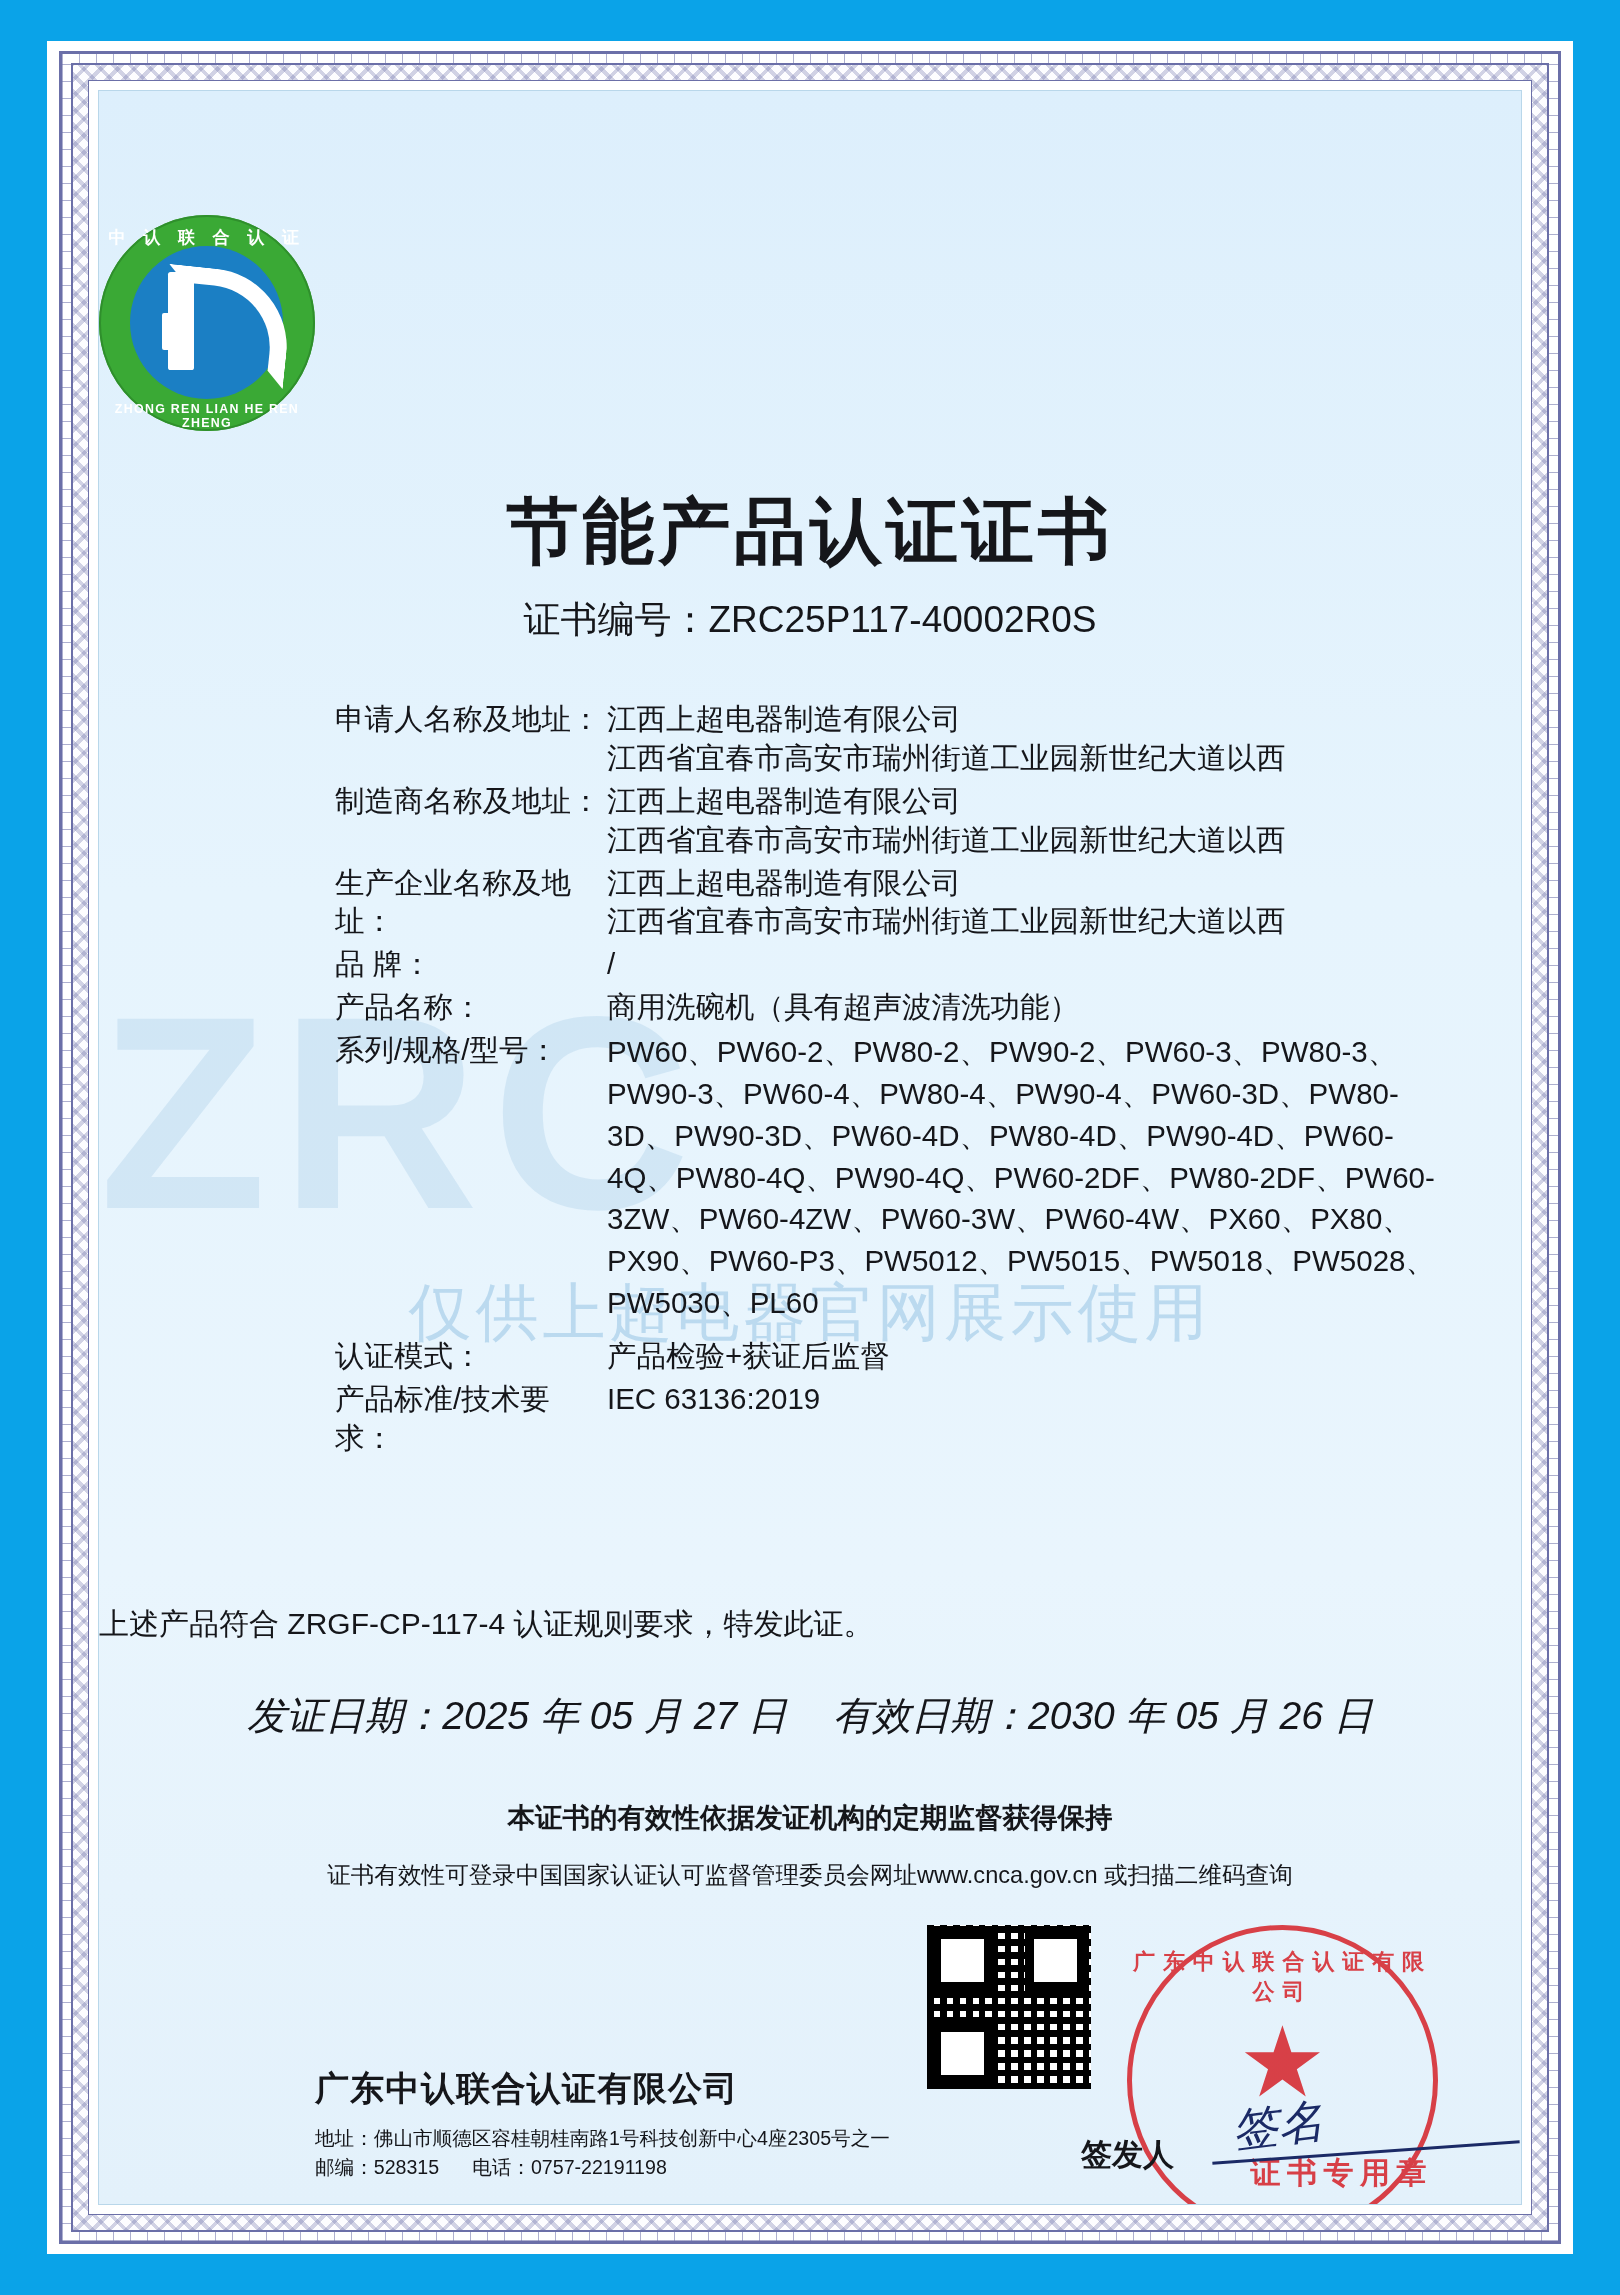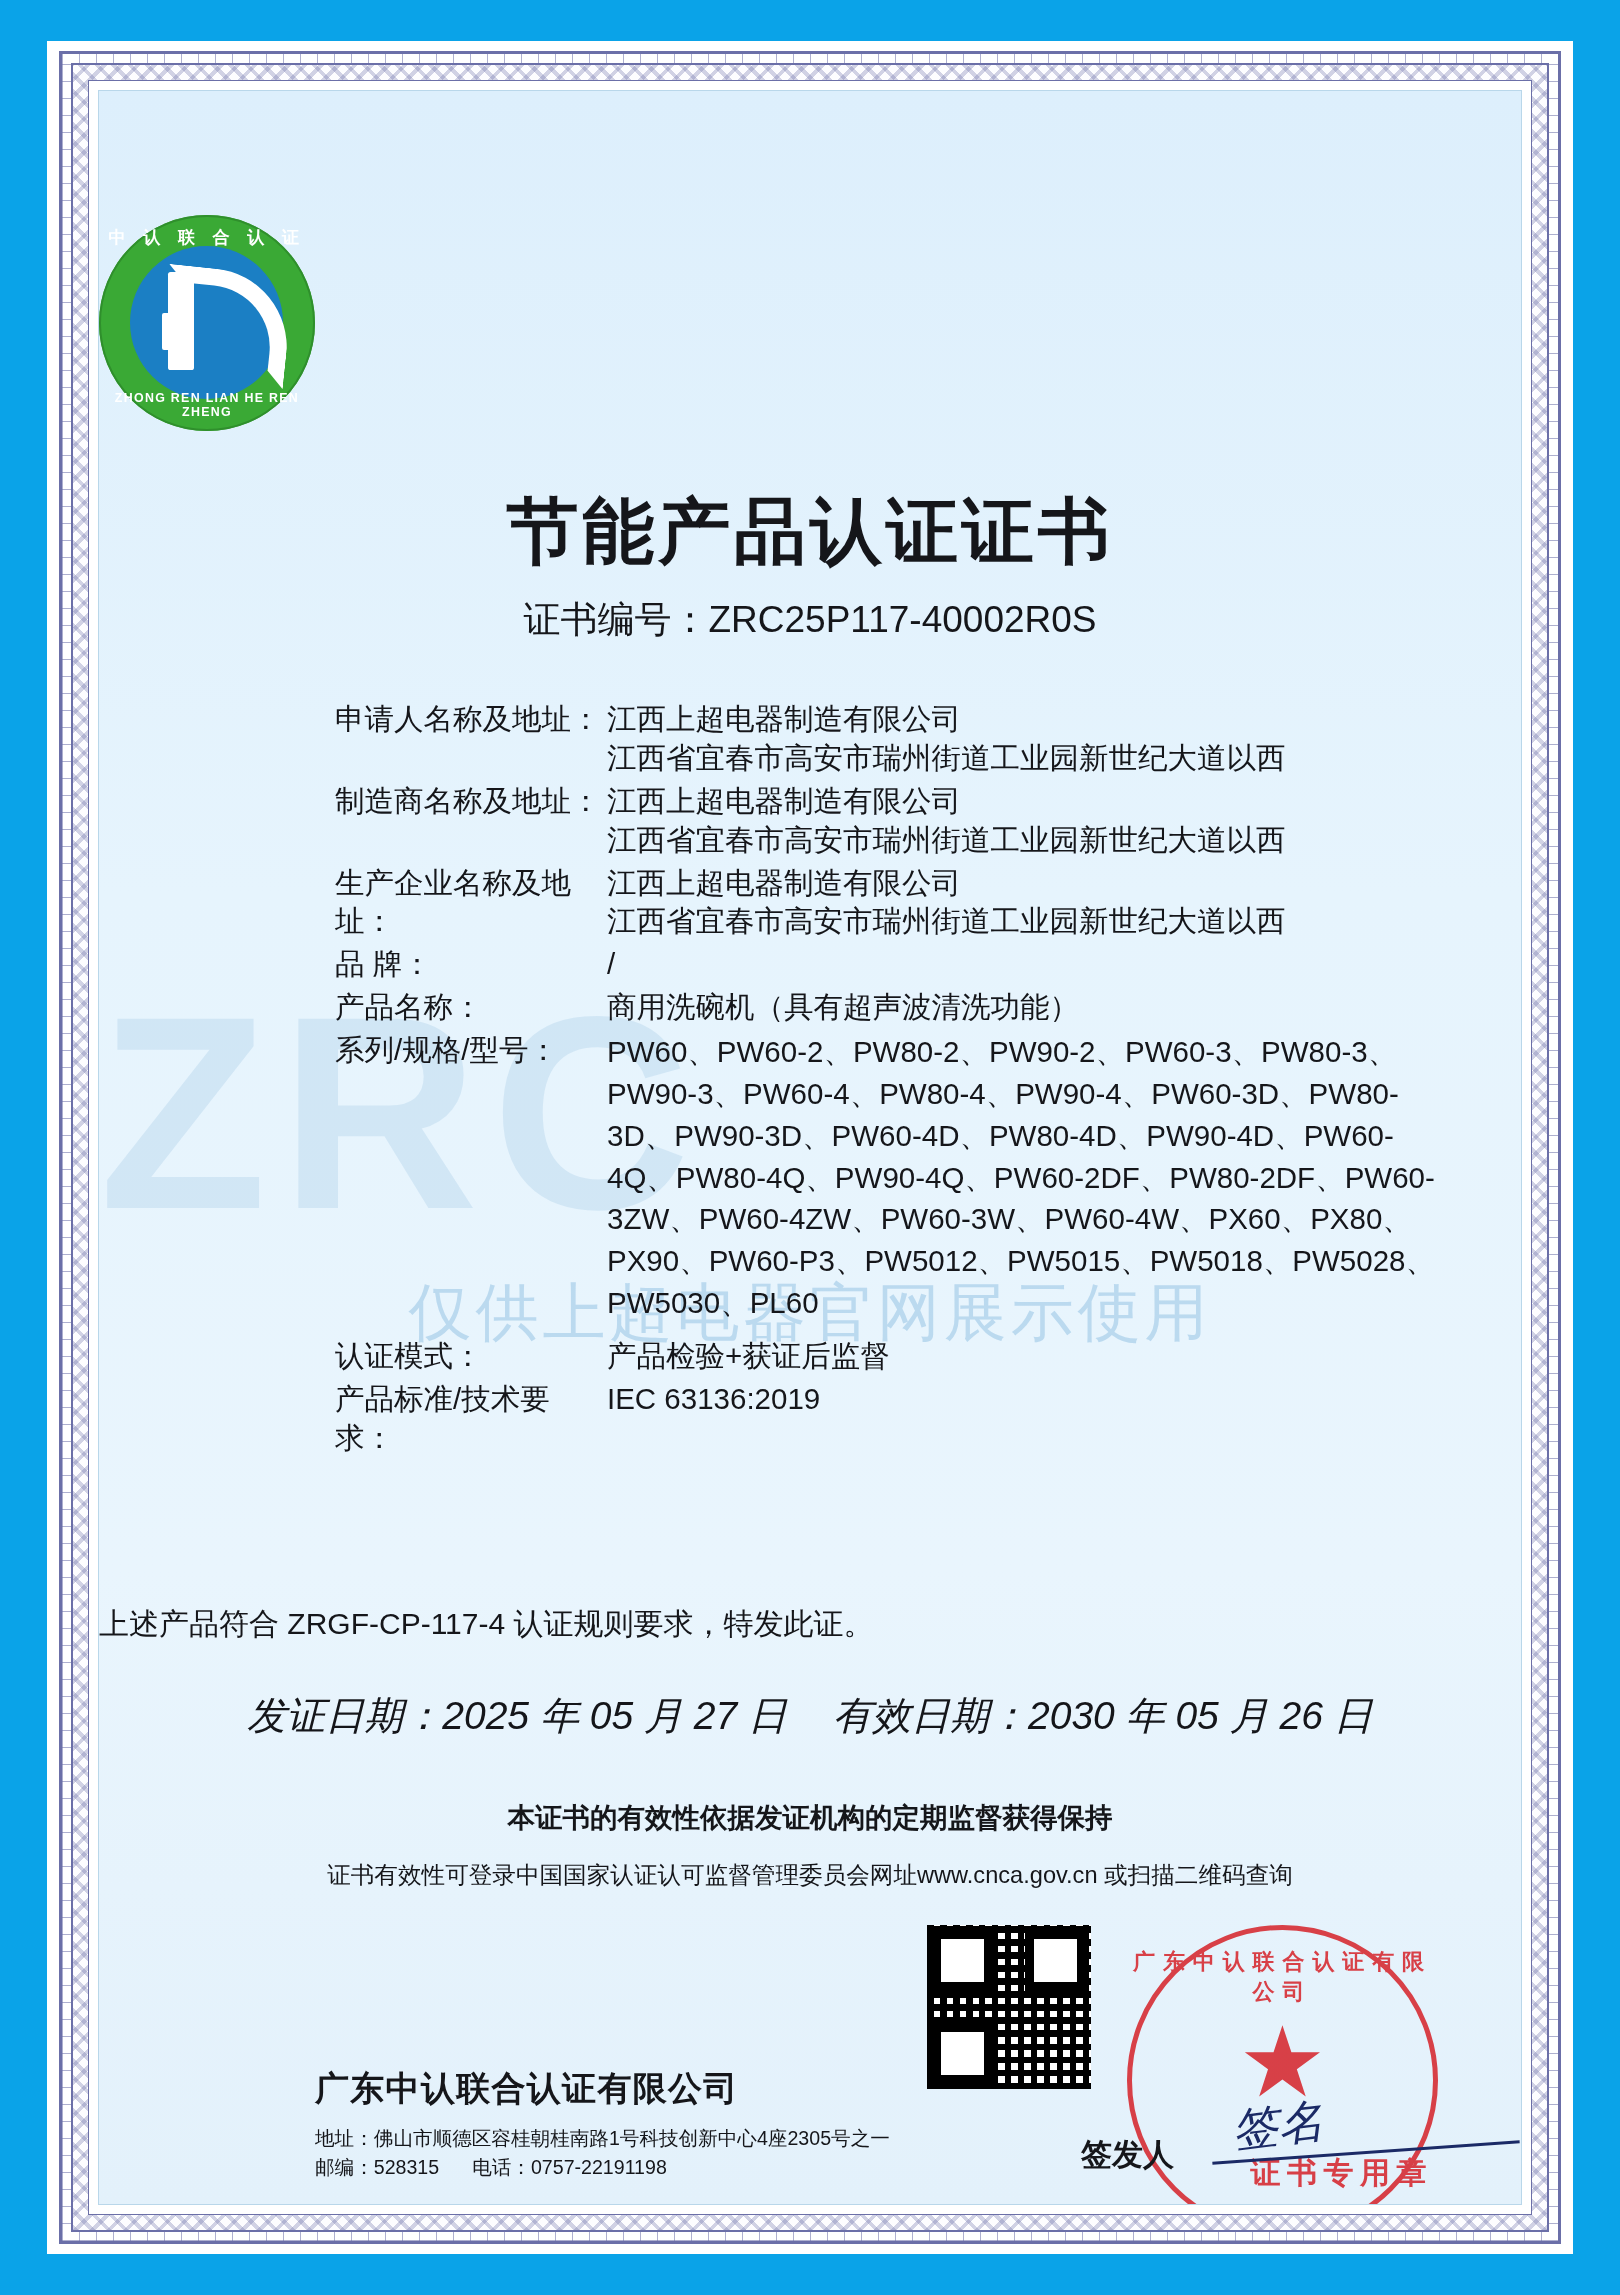--- a/index.html
+++ b/index.html
@@ -84,21 +84,21 @@
     width:216px;height:216px;border-radius:50%;
     background:#3aa935;
     position:relative;
     box-shadow:0 0 0 2px #2f8f2c inset;
   }
   .logo .ring-text-top,.logo .ring-text-bottom{
     position:absolute;left:0;right:0;text-align:center;
     color:#ffffff;font-size:17px;font-weight:bold;letter-spacing:6.5px;
   }
   .logo .ring-text-top{top:10.5px;}
-  .logo .ring-text-bottom{bottom:12px;font-size:12.4px;letter-spacing:1.3px;}
+  .logo .ring-text-bottom{bottom:1px;font-size:12.4px;letter-spacing:1.3px;}
   .logo .inner{
     position:absolute;left:31px;top:31px;width:153px;height:153px;
     border-radius:50%;
     background:#1b7fc4;
   }
   .logo .inner::before{
     content:"";
     position:absolute;left:38px;top:26px;width:26px;height:98px;
     background:#ffffff;border-radius:2.6px;
   }

